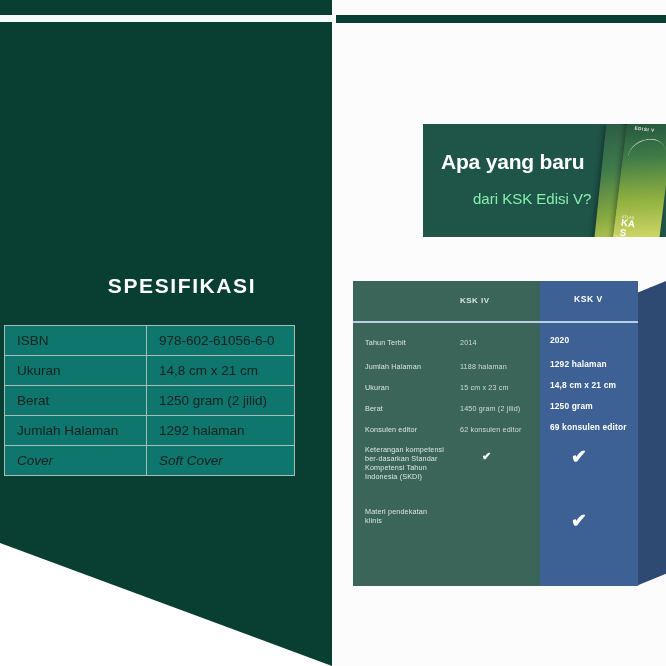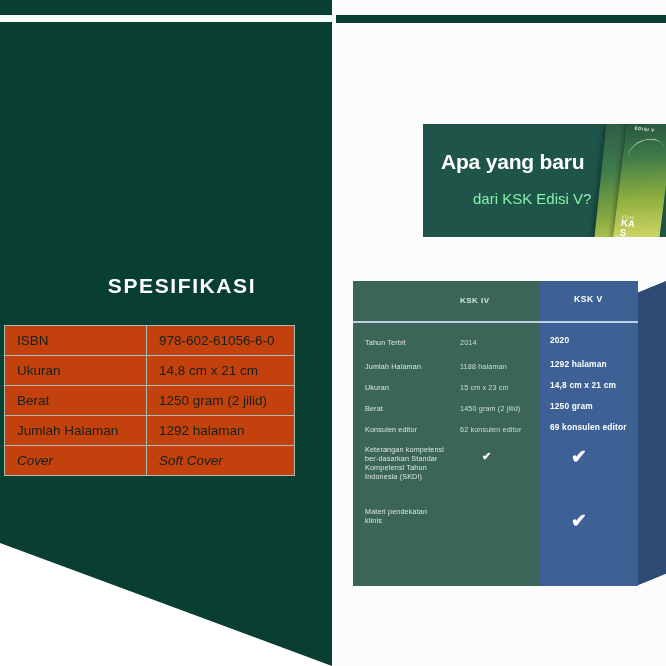--- a/index.html
+++ b/index.html
@@ -69,21 +69,21 @@
   }
   .spec-table {
     position: absolute;
     left: 4px;
     top: 325px;
     width: 291px;
     border-collapse: collapse;
     table-layout: fixed;
   }
   .spec-table td {
-    background: #c2410c;
+    background: #0f766e;
     color: #16211f;
     font-size: 13.5px;
     height: 29px;
     padding: 0 0 0 12px;
     border: 1px solid #a9bcb7;
     white-space: nowrap;
     overflow: hidden;
   }
   .spec-table td.k { width: 129px; }
   .spec-table tr.italic td { font-style: italic; }

